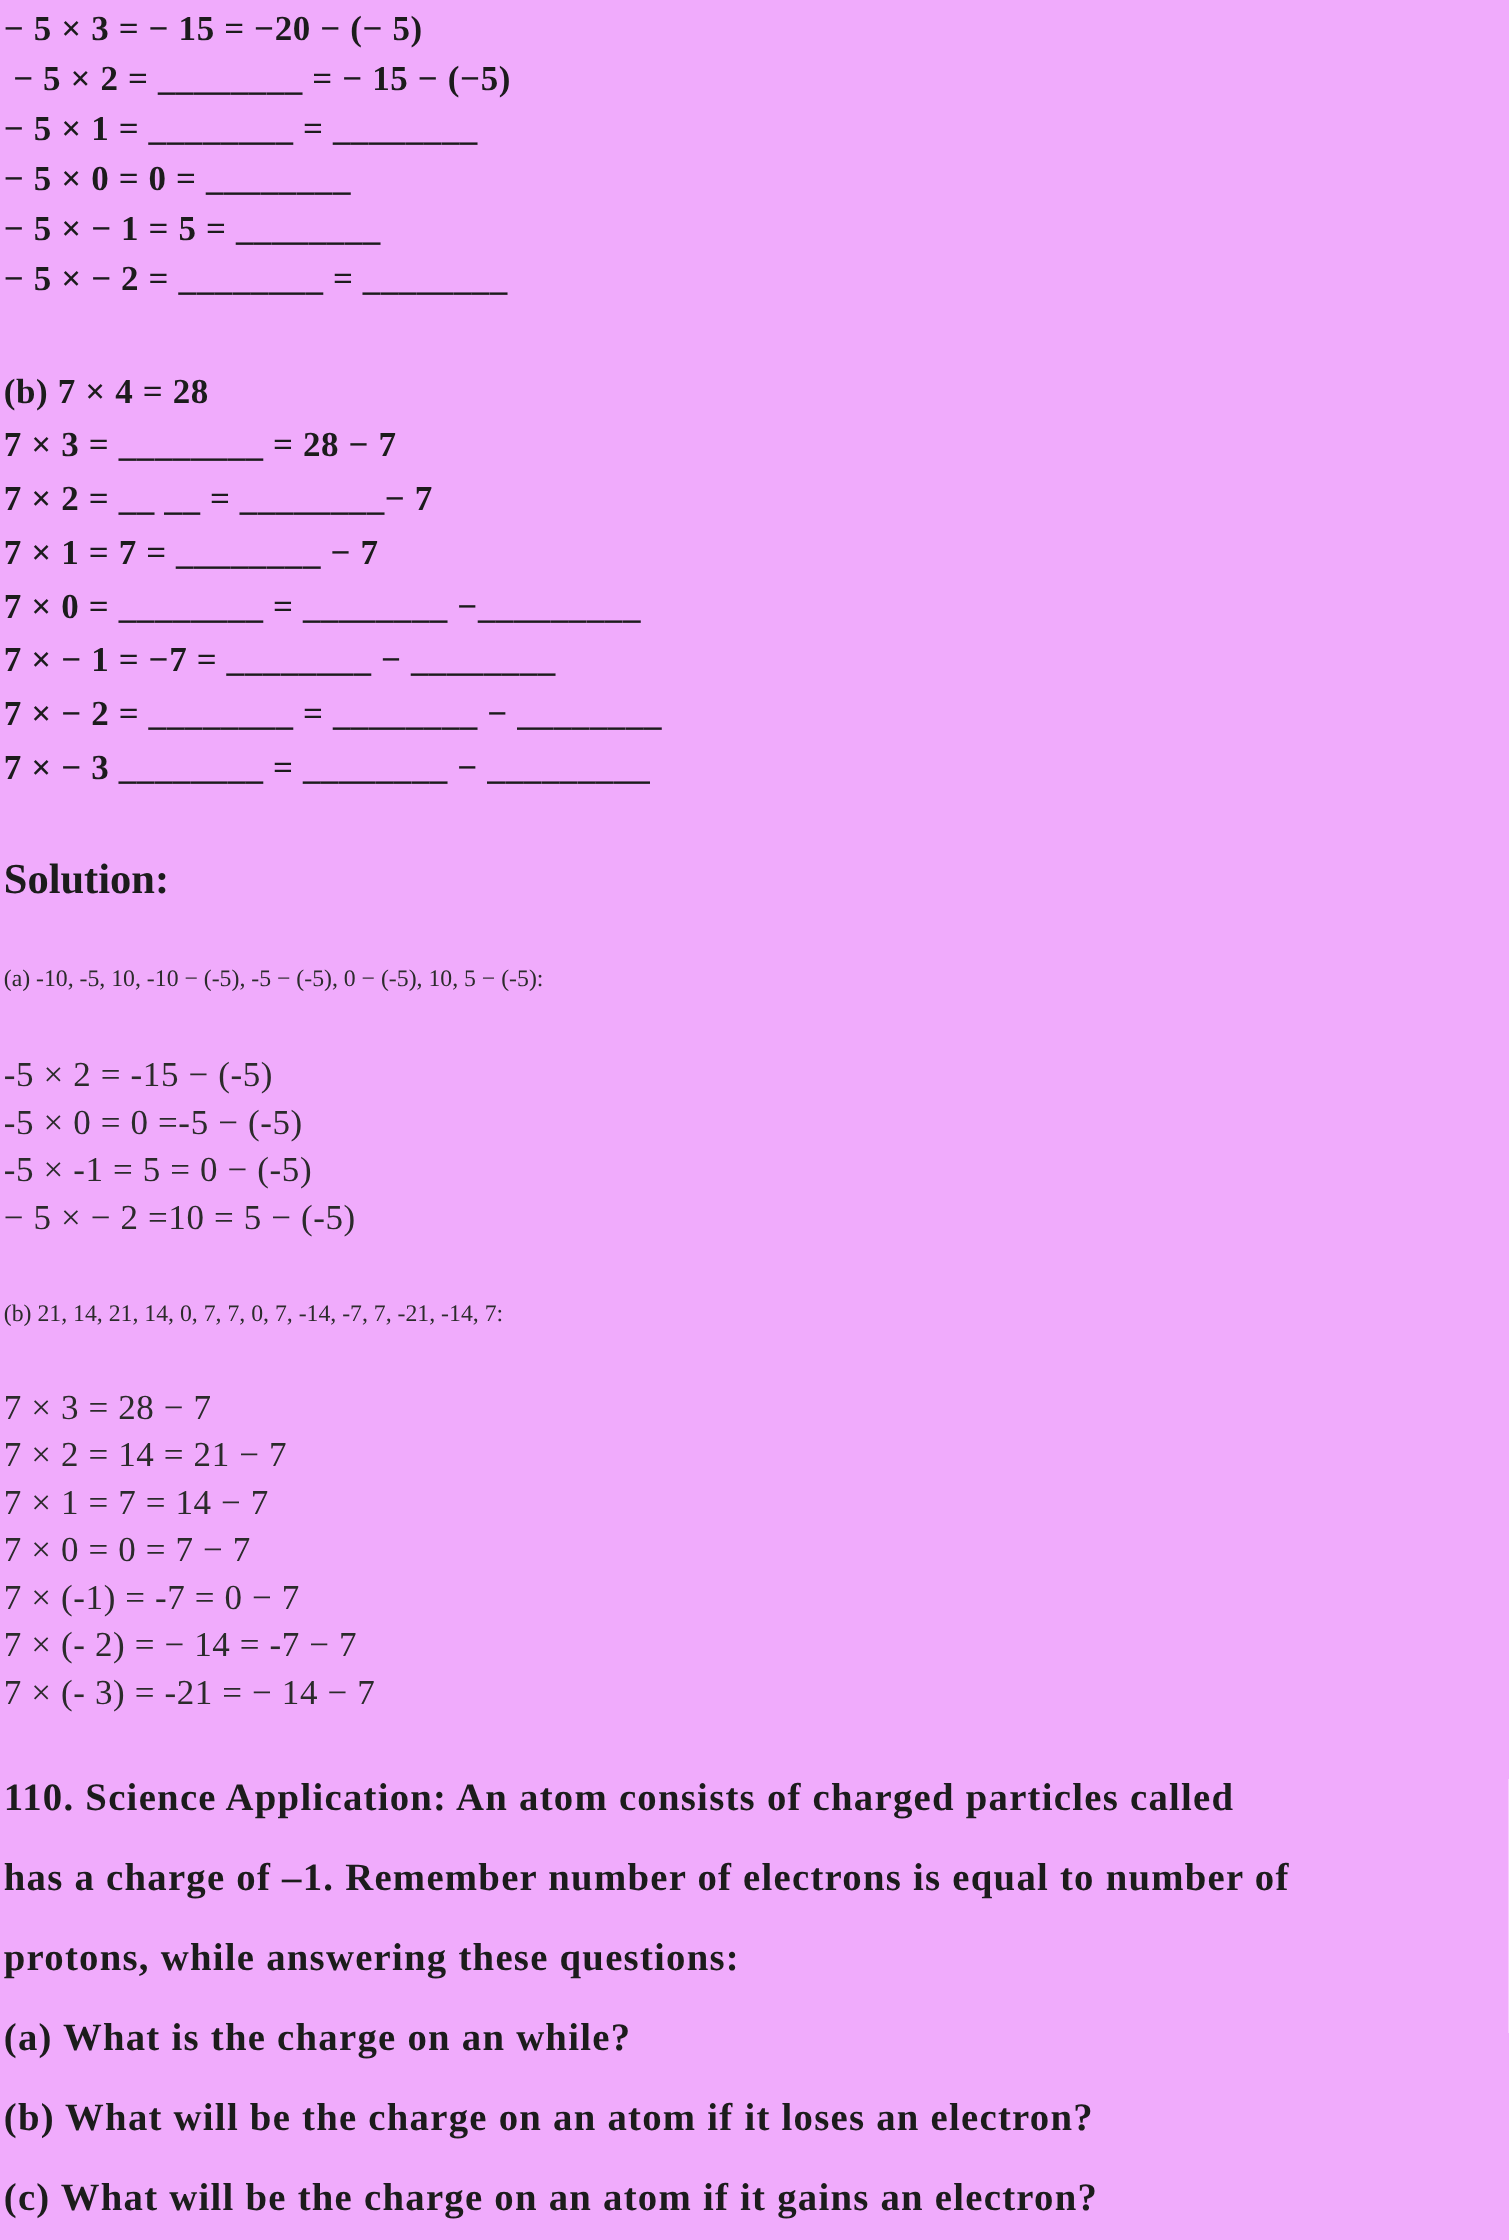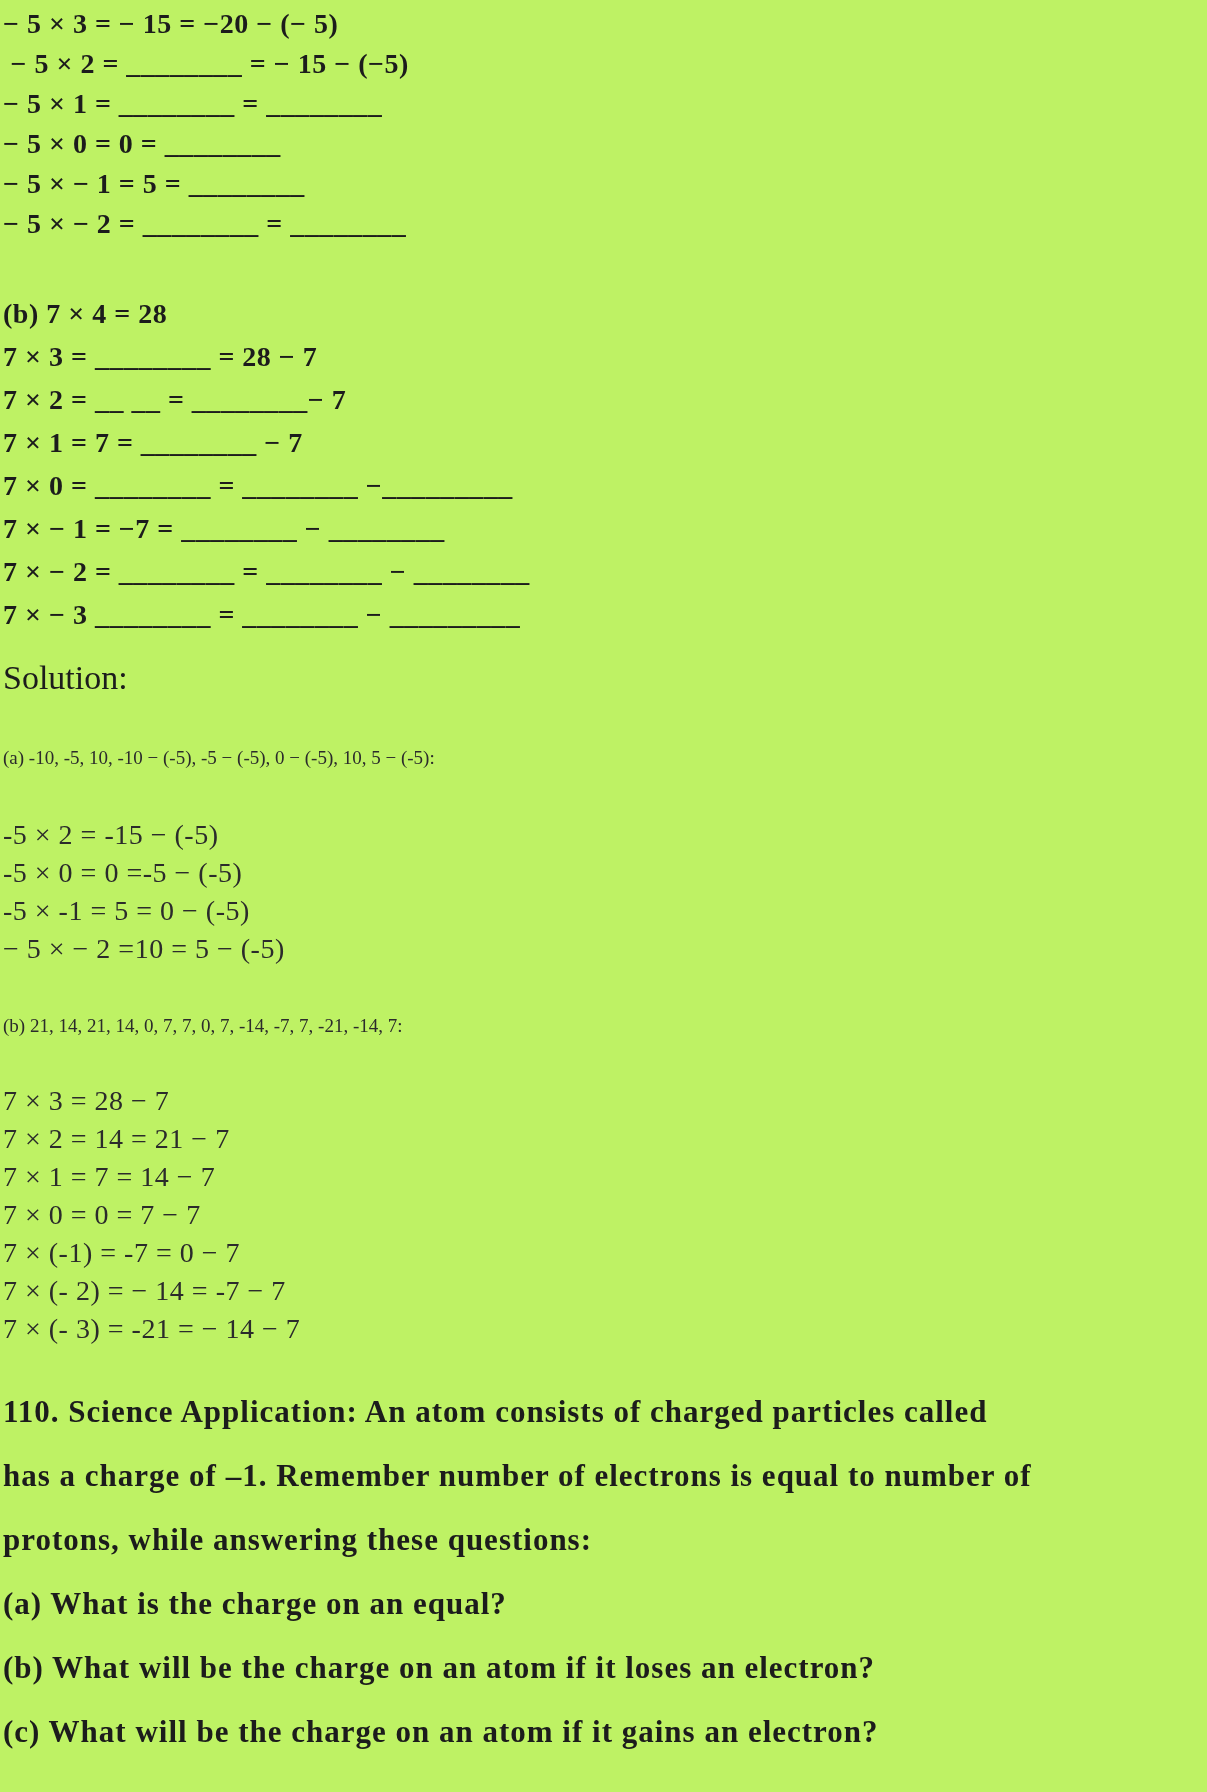--- a/index.html
+++ b/index.html
@@ -1,38 +1,38 @@
 <!DOCTYPE html>
 <html><head>
 <meta charset="utf-8">
 <style>
   html, body { margin: 0; padding: 0; background: #ffffff; }
   .page {
     position: relative;
     width: 1207px;
     height: 1792px;
     box-sizing: border-box;
-    background: #bef264;
+    background: #f0abfc;
     color: #1c1c1c;
     font-family: "Liberation Serif", serif;
     padding: 4px 0 0 3px;
     overflow: hidden;
   }
   .eq {
     font-weight: bold;
     font-size: 28px;
     line-height: 40px;
     white-space: pre-wrap;
     letter-spacing: 0.5px;
   }
   .eq-b { line-height: 43px; }
   .block-b { margin-top: 48px; }
   .solution-heading {
-    margin-top: 20px;
-    font-weight: normal;
+    margin-top: 46px;
+    font-weight: bold;
     font-size: 34px;
     line-height: 44px;
   }
   .intro-line {
     margin-top: 40px;
     font-weight: normal;
     font-size: 19px;
     line-height: 36px;
     white-space: pre-wrap;
     color: #2b2b2b;
@@ -102,18 +102,18 @@
     <div class="step">7 × 0 = 0 = 7 − 7</div>
     <div class="step">7 × (-1) = -7 = 0 − 7</div>
     <div class="step">7 × (- 2) = − 14 = -7 − 7</div>
     <div class="step">7 × (- 3) = -21 = − 14 − 7</div>
   </div>
 
   <div class="q110">
     <div class="q110-line">110. Science Application: An atom consists of charged particles called</div>
     <div class="q110-line">has a charge of –1. Remember number of electrons is equal to number of</div>
     <div class="q110-line">protons, while answering these questions:</div>
-    <div class="q110-line">(a) What is the charge on an equal?</div>
+    <div class="q110-line">(a) What is the charge on an while?</div>
     <div class="q110-line">(b) What will be the charge on an atom if it loses an electron?</div>
     <div class="q110-line">(c) What will be the charge on an atom if it gains an electron?</div>
   </div>
 
 </div>
 
 </body></html>

